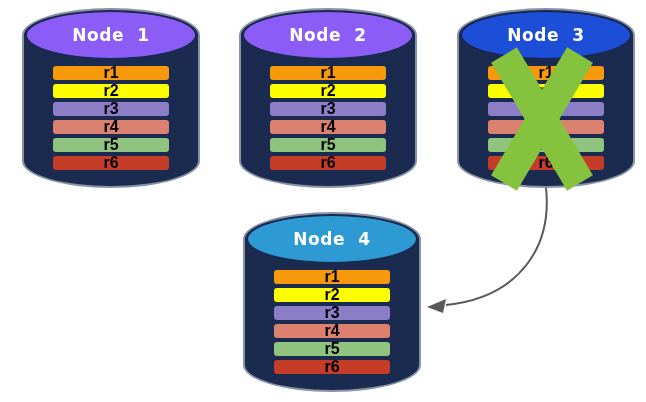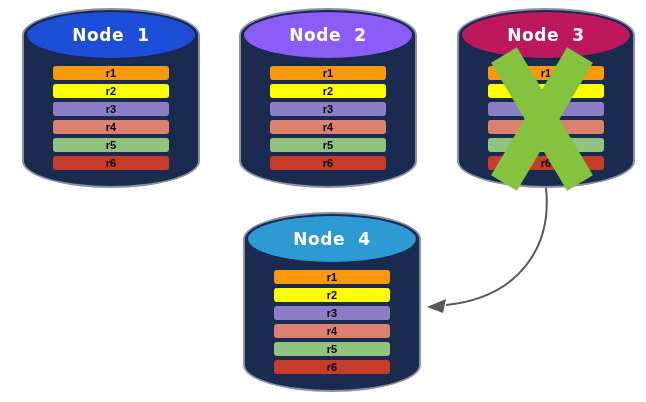--- a/index.html
+++ b/index.html
@@ -63,21 +63,21 @@
     margin-bottom: 4px;
     border-radius: 3px;
     display: flex;
     align-items: center;
     justify-content: center;
   }
 
   .row span {
     color: #000000;
     font-weight: bold;
-    font-size: 11px;
+    font-size: 16px;
     line-height: 1;
   }
 
   .overlay {
     position: absolute;
     inset: 0;
     pointer-events: none;
   }
 
   .x-mark {
@@ -87,21 +87,21 @@
     pointer-events: none;
   }
 </style>
 </head>
 <body>
 
 <div class="canvas">
 
   <div class="node" style="left:22px; top:8px;">
     <div class="cyl-body" style="background-color: rgb(27, 43, 80);"></div>
-    <div class="cyl-top" style="background-color: #1d4ed8;">
+    <div class="cyl-top" style="background-color: #8b5cf6;">
       <span class="node-title">Node 1</span>
     </div>
     <div class="rows">
       <div class="row" style="background-color: rgb(248, 152, 11);">
           <span>r1</span>
         </div>
       <div class="row" style="background-color: rgb(253, 255, 0);">
           <span>r2</span>
         </div>
       <div class="row" style="background-color: rgb(139, 126, 198);">
@@ -141,21 +141,21 @@
           <span>r5</span>
         </div>
       <div class="row" style="background-color: rgb(197, 60, 40);">
           <span>r6</span>
         </div>
     </div>
   </div>
 
   <div class="node" style="left:457px; top:8px;">
     <div class="cyl-body" style="background-color: rgb(27, 43, 80);"></div>
-    <div class="cyl-top" style="background-color: #be185d; justify-content: center;">
+    <div class="cyl-top" style="background-color: #1d4ed8; justify-content: center;">
       <span class="node-title">Node 3</span>
     </div>
     <div class="rows">
       <div class="row" style="background-color: rgb(248, 152, 11);">
           <span>r1</span>
         </div>
       <div class="row" style="background-color: rgb(253, 255, 0);">
           <span>r2</span>
         </div>
       <div class="row" style="background-color: rgb(139, 126, 198);">

